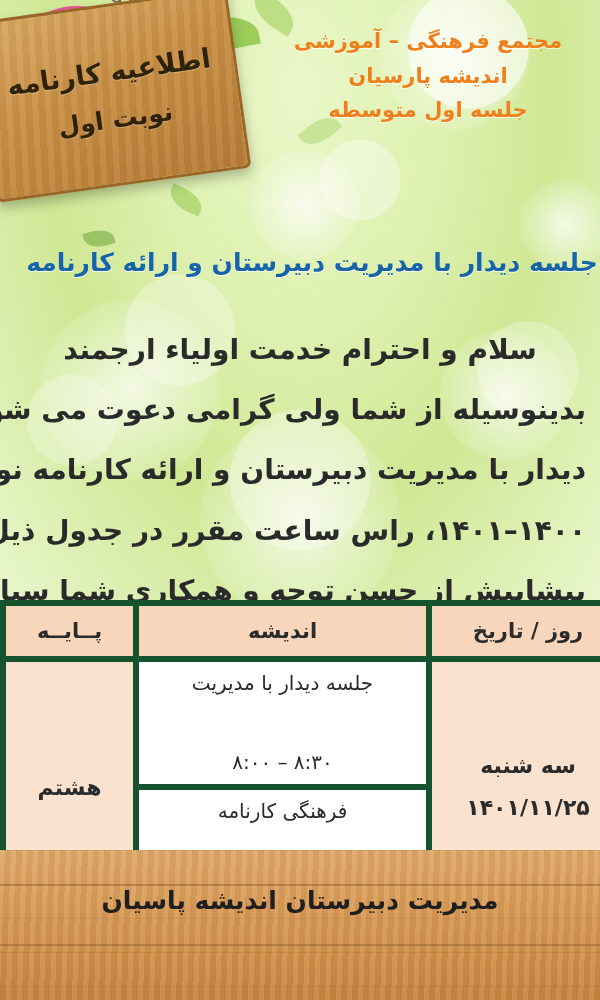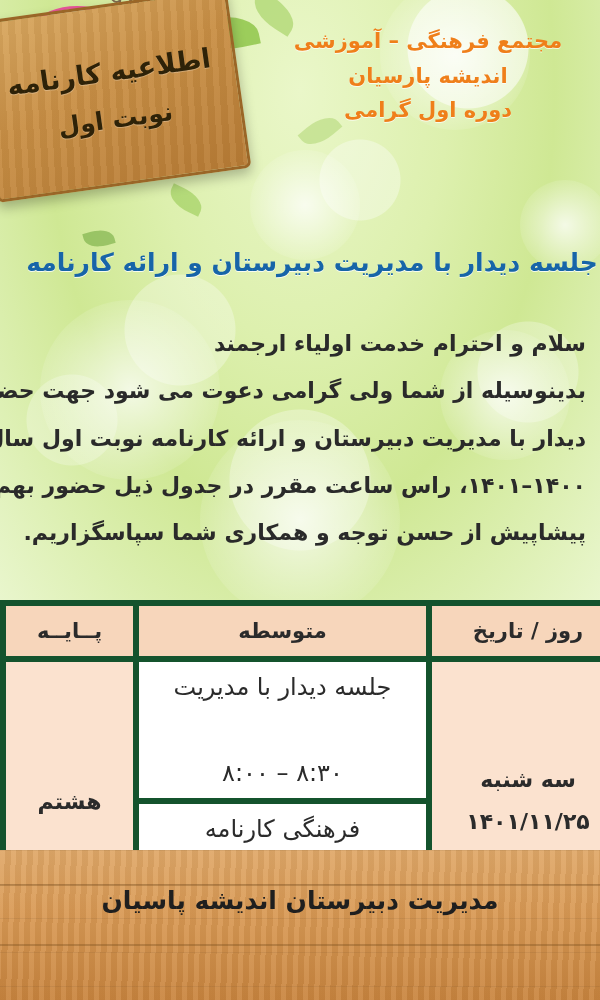--- a/index.html
+++ b/index.html
@@ -204,23 +204,23 @@
     font-weight: bold;
     text-shadow: 0 1px 0 rgba(255,255,255,.8);
     padding-left: 24px;
   }
   .para {
     position: absolute;
     top: 320px;
     right: 0;
     left: 0;
     padding: 0 14px;
-    text-align: right;
+    text-align: center;
     color: #2a2a2a;
-    font-size: 22px;
+    font-size: 28px;
     line-height: 2.15;
     font-weight: bold;
     white-space: nowrap;
   }
   .para div { white-space: nowrap; }
 
   
   .table {
     position: absolute;
     top: 600px;
@@ -252,21 +252,21 @@
     line-height: 1.9;
     font-weight: bold;
   }
   .cell-grade {
     background: #fbe2cf;
     font-size: 22px;
     font-weight: bold;
   }
   .cell-slot {
     background: #ffffff;
-    font-size: 24px;
+    font-size: 20px;
     line-height: 1.75;
     height: 82px;
     padding: 4px 4px;
   }
   .slot-title { display: block; }
   .slot-time { display: block; margin-top: 44px; }
 
   
   .footer {
     position: absolute;
@@ -341,21 +341,21 @@
           <span></span>
           <span></span>
       </div>
       <div class="logo-text-top">دبیرستان دخترانه غیر انتفاعی</div>
       <div class="logo-text-bottom">اندیشه پارسیان</div>
     </div>
 
     <div class="school-block">
       <div>مجتمع فرهنگی – آموزشی</div>
       <div>اندیشه پارسیان</div>
-      <div>دوره اول گرامی</div>
+      <div>جلسه اول متوسطه</div>
     </div>
 
     <div class="sign-wrap">
       <div class="chain">
         <i style="left:0px;  top:0px;"></i>
         <i style="left:9px;  top:7px;"></i>
         <i style="left:18px; top:1px;"></i>
         <i style="left:27px; top:8px;"></i>
         <i style="left:36px; top:2px;"></i>
         <i style="left:45px; top:9px;"></i>
@@ -378,21 +378,21 @@
       <div>دیدار  با مدیریت دبیرستان و ارائه کارنامه نوبت اول  سال تحصیلی</div>
       <div>۱۴۰۰–۱۴۰۱، راس ساعت مقرر در جدول ذیل حضور بهم رسانید.</div>
       <div>پیشاپیش از حسن توجه  و همکاری شما سپاسگزاریم.</div>
     </div>
   </div>
 
   <table class="table">
     <thead>
       <tr>
         <th class="col-date">روز / تاریخ</th>
-        <th class="col-time">متوسطه</th>
+        <th class="col-time">اندیشه</th>
         <th class="col-grade">پــایــه</th>
       </tr>
     </thead>
     <tbody>
       <tr>
         <td class="cell-date" rowspan="2">
           <div>سه شنبه</div>
           <div>۱۴۰۱/۱۱/۲۵</div>
         </td>
         <td class="cell-slot">

